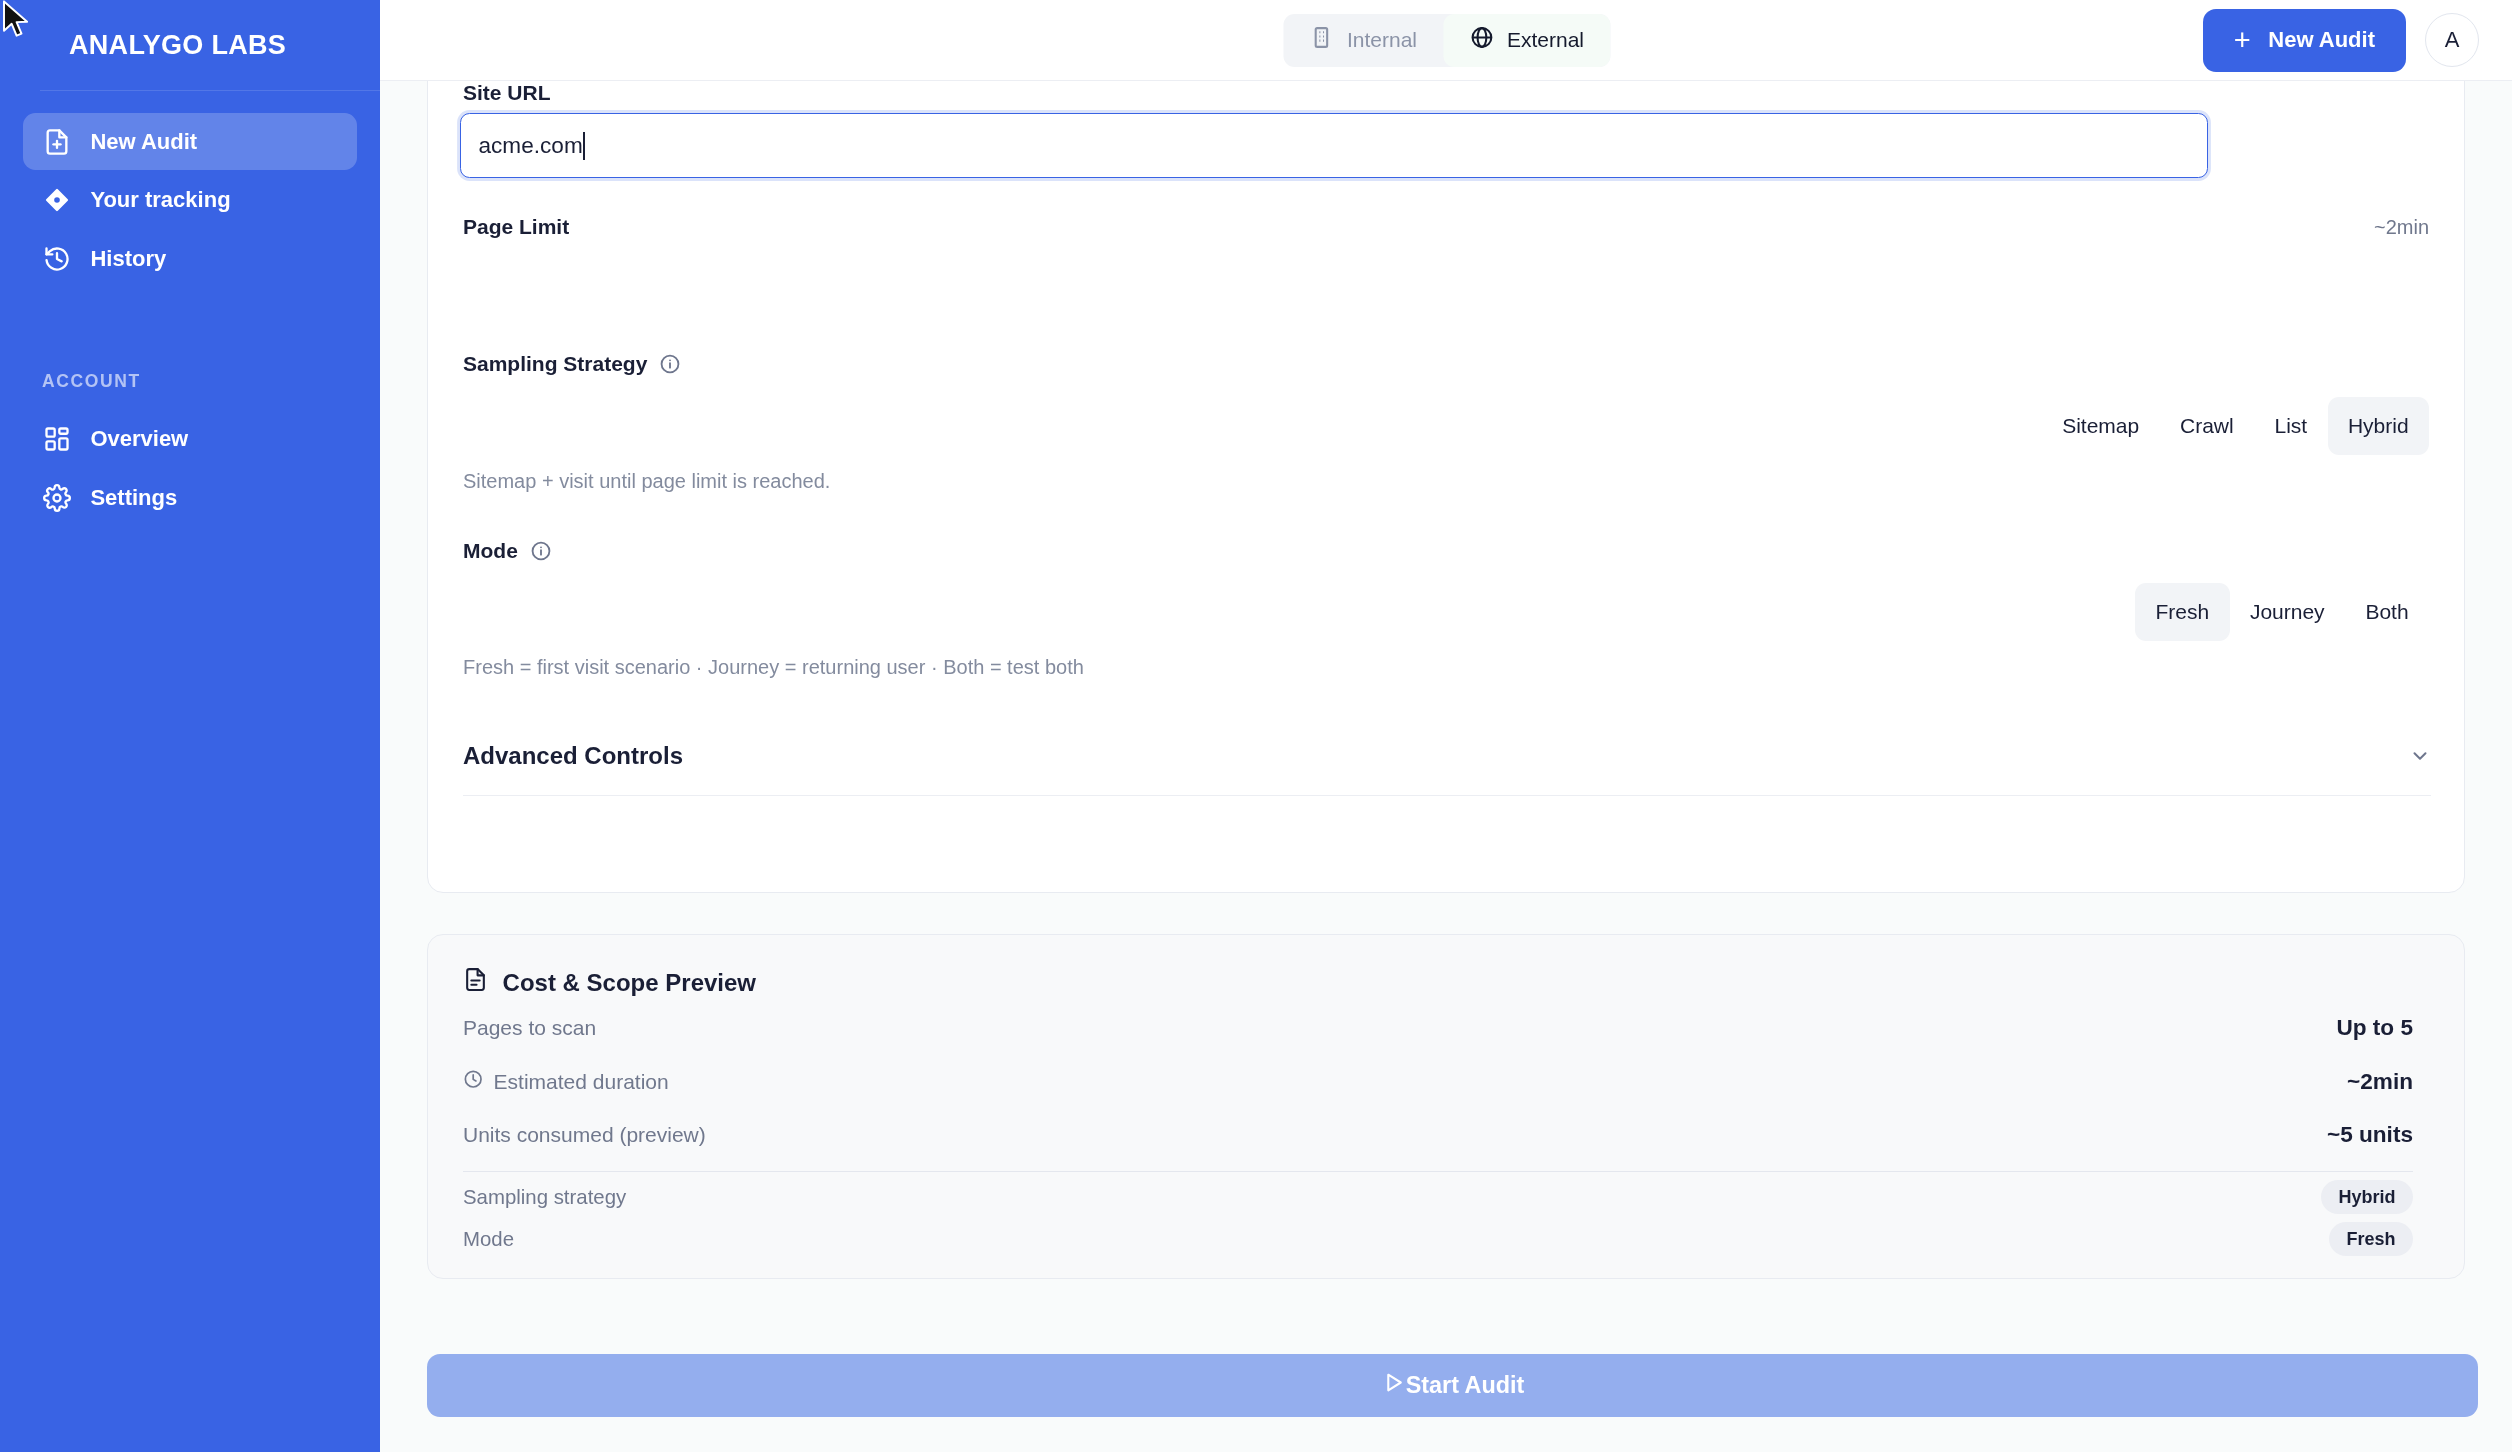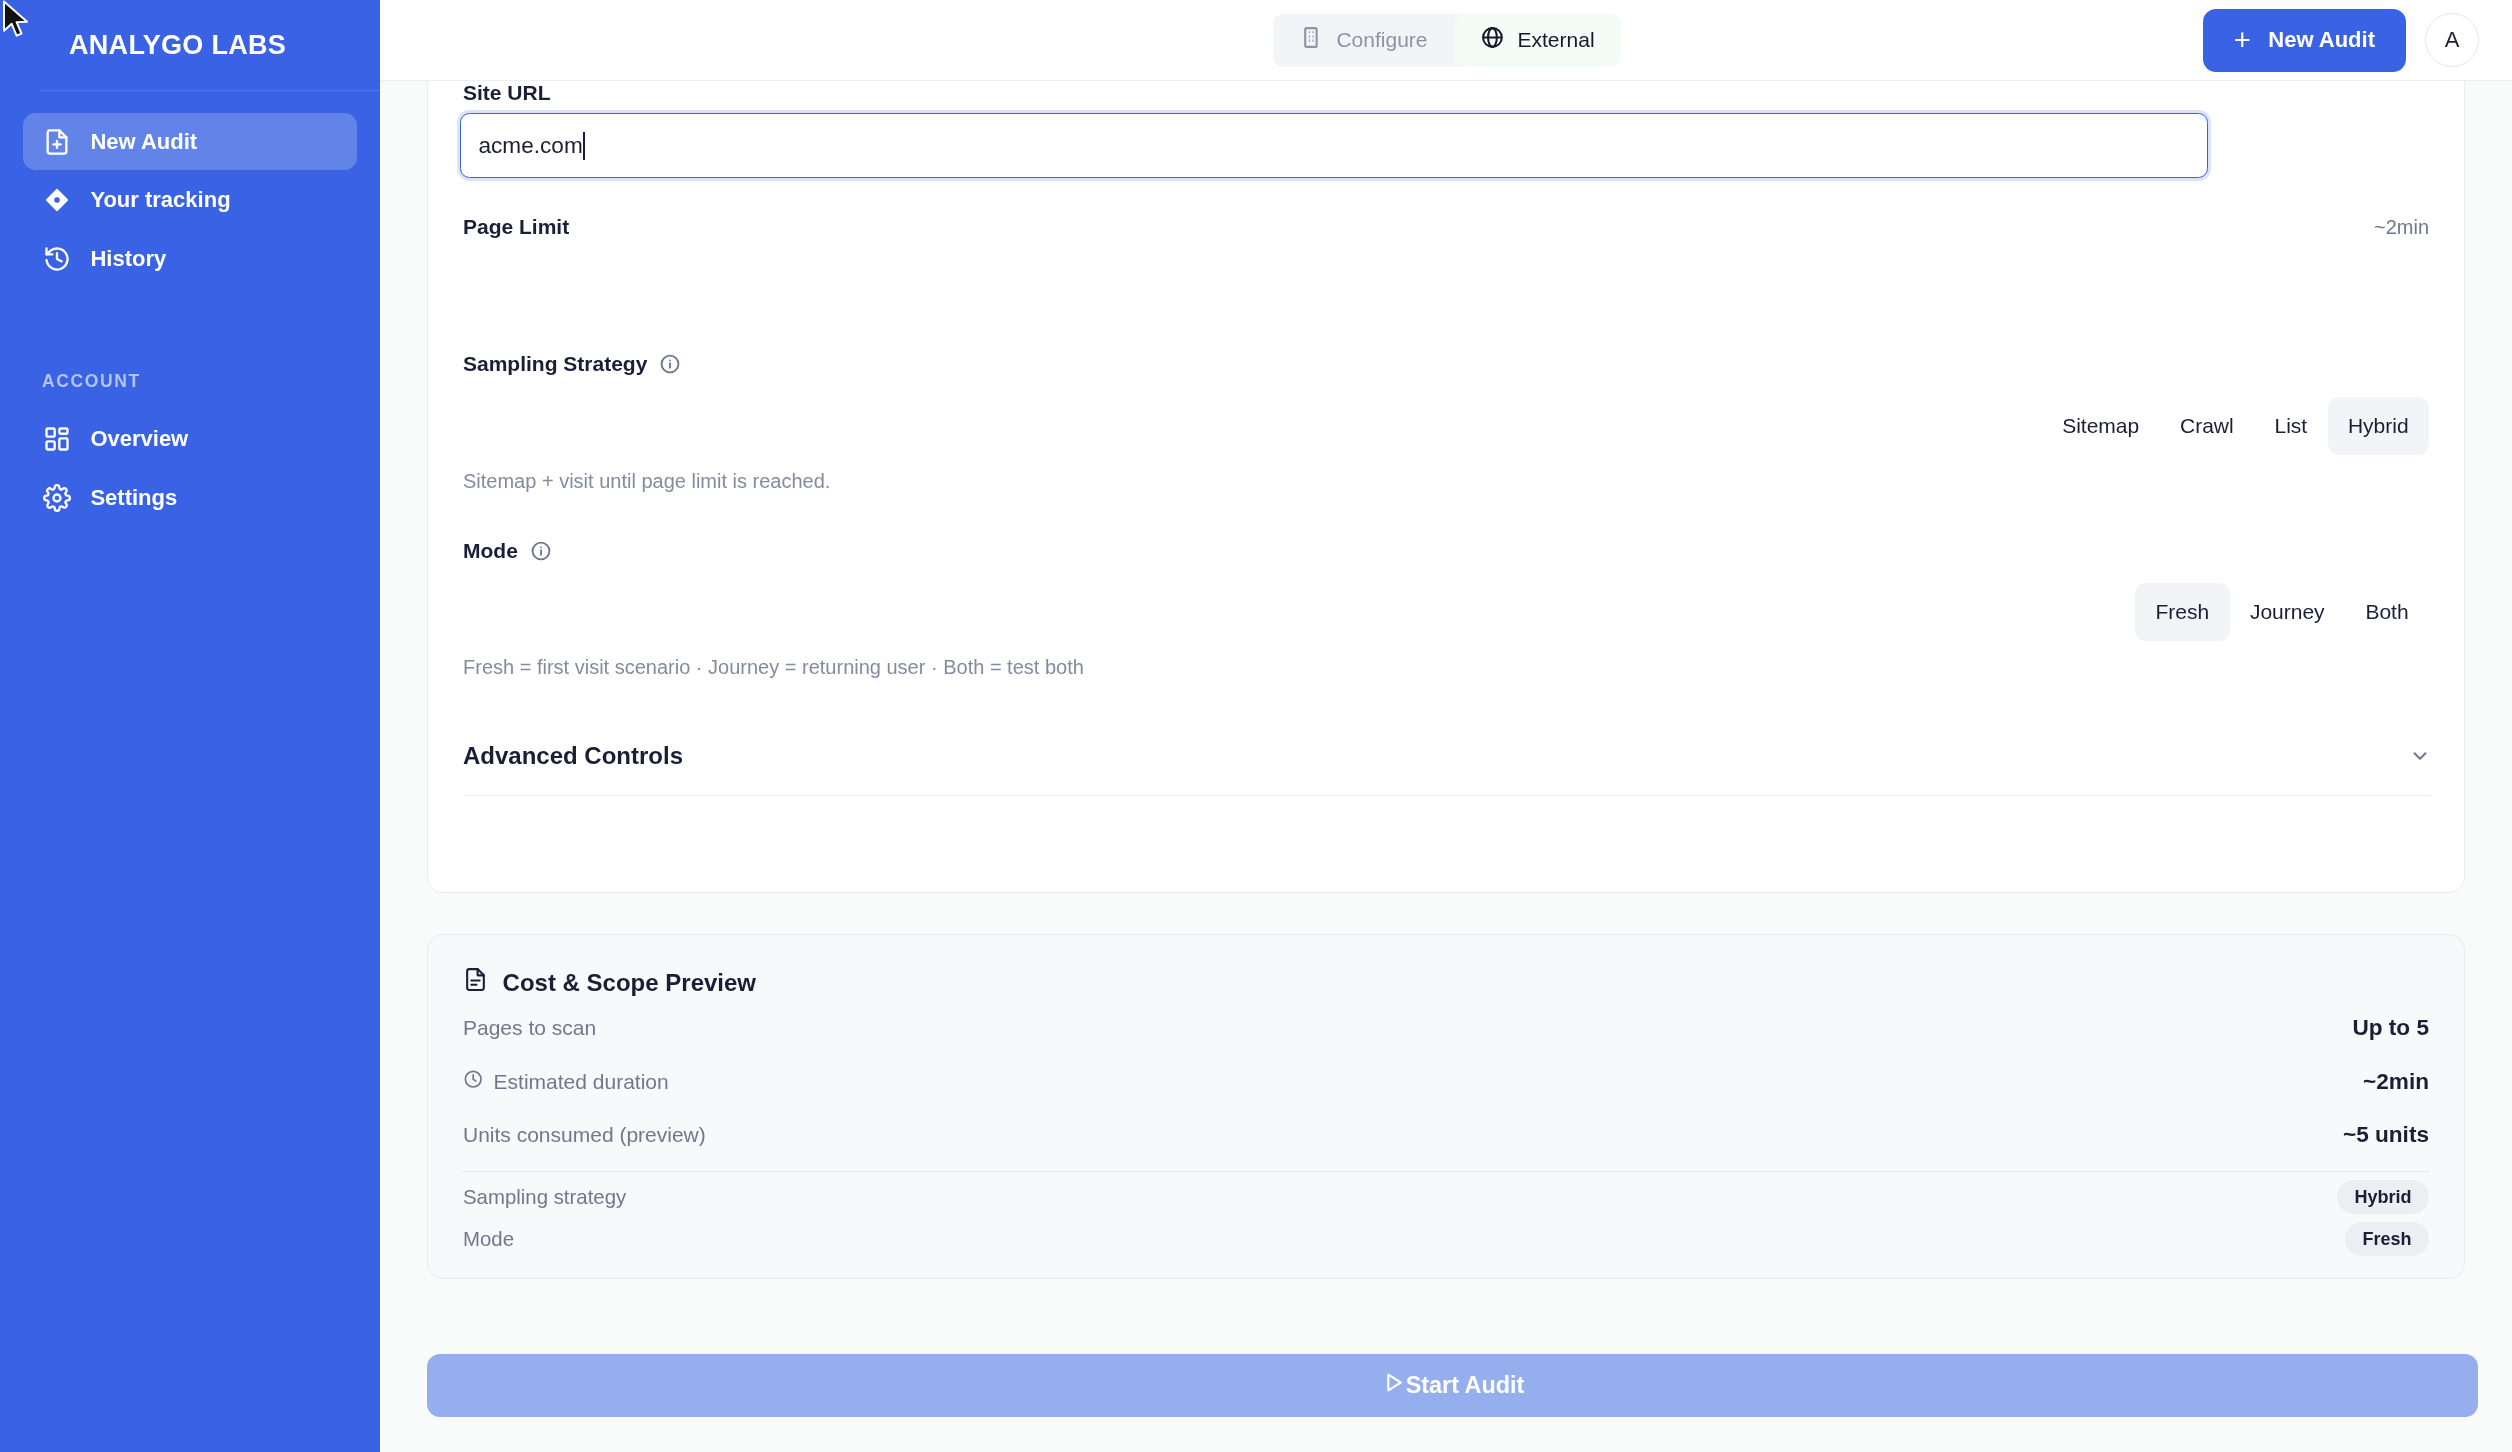--- a/index.html
+++ b/index.html
@@ -147,21 +147,21 @@
     position:absolute; top:785px; left:35px; width:1968px; height:80px;
     display:flex; align-items:center; justify-content:space-between;
     border-bottom:0.7px solid #eceef3; cursor:pointer;
   }
   #advanced-title { font-size:24px; font-weight:bold; color:#1a1f36; }
 
   
   #preview-card {
     position:absolute; left:47px; top:934px; width:2038px; height:345px;
     background:#f8f9fa; border:0.7px solid #e8ebf1; border-radius:16px;
-    padding:32px 35px 0 35px;
+    padding:32px 51px 0 35px;
   }
   #preview-title {
     display:flex; align-items:center; gap:14.6px;
     font-size:24px; font-weight:bold; color:#1a1f36;
   }
   #preview-title svg { width:25px; height:25px; }
   .pv-row {
     display:flex; align-items:center; justify-content:space-between;
     height:48px; margin-top:5.8px;
   }
@@ -380,21 +380,21 @@
 
 <div id="topbar">
   <div id="scope-toggle">
     <button class="scope-btn">
       <span>
         <svg viewBox="0 0 24 24" fill="none" stroke="currentColor" stroke-width="2" stroke-linejoin="round">
           <rect x="6" y="3" width="11" height="18" rx="1.4"></rect>
             <path d="M9.5 7h1M9.5 11h1M9.5 15h1M13 7h1M13 11h1M13 15h1"></path>
         </svg>
       </span>
-      <span>Configure</span>
+      <span>Internal</span>
     </button>
     <button class="scope-btn active">
       <span>
         <svg viewBox="0 0 24 24" fill="none" stroke="currentColor" stroke-width="2" stroke-linejoin="round">
           <circle cx="12" cy="12" r="9"></circle>
             <path d="M3 12h18"></path>
             <ellipse cx="12" cy="12" rx="4.2" ry="9"></ellipse>
         </svg>
       </span>
       <span>External</span>

